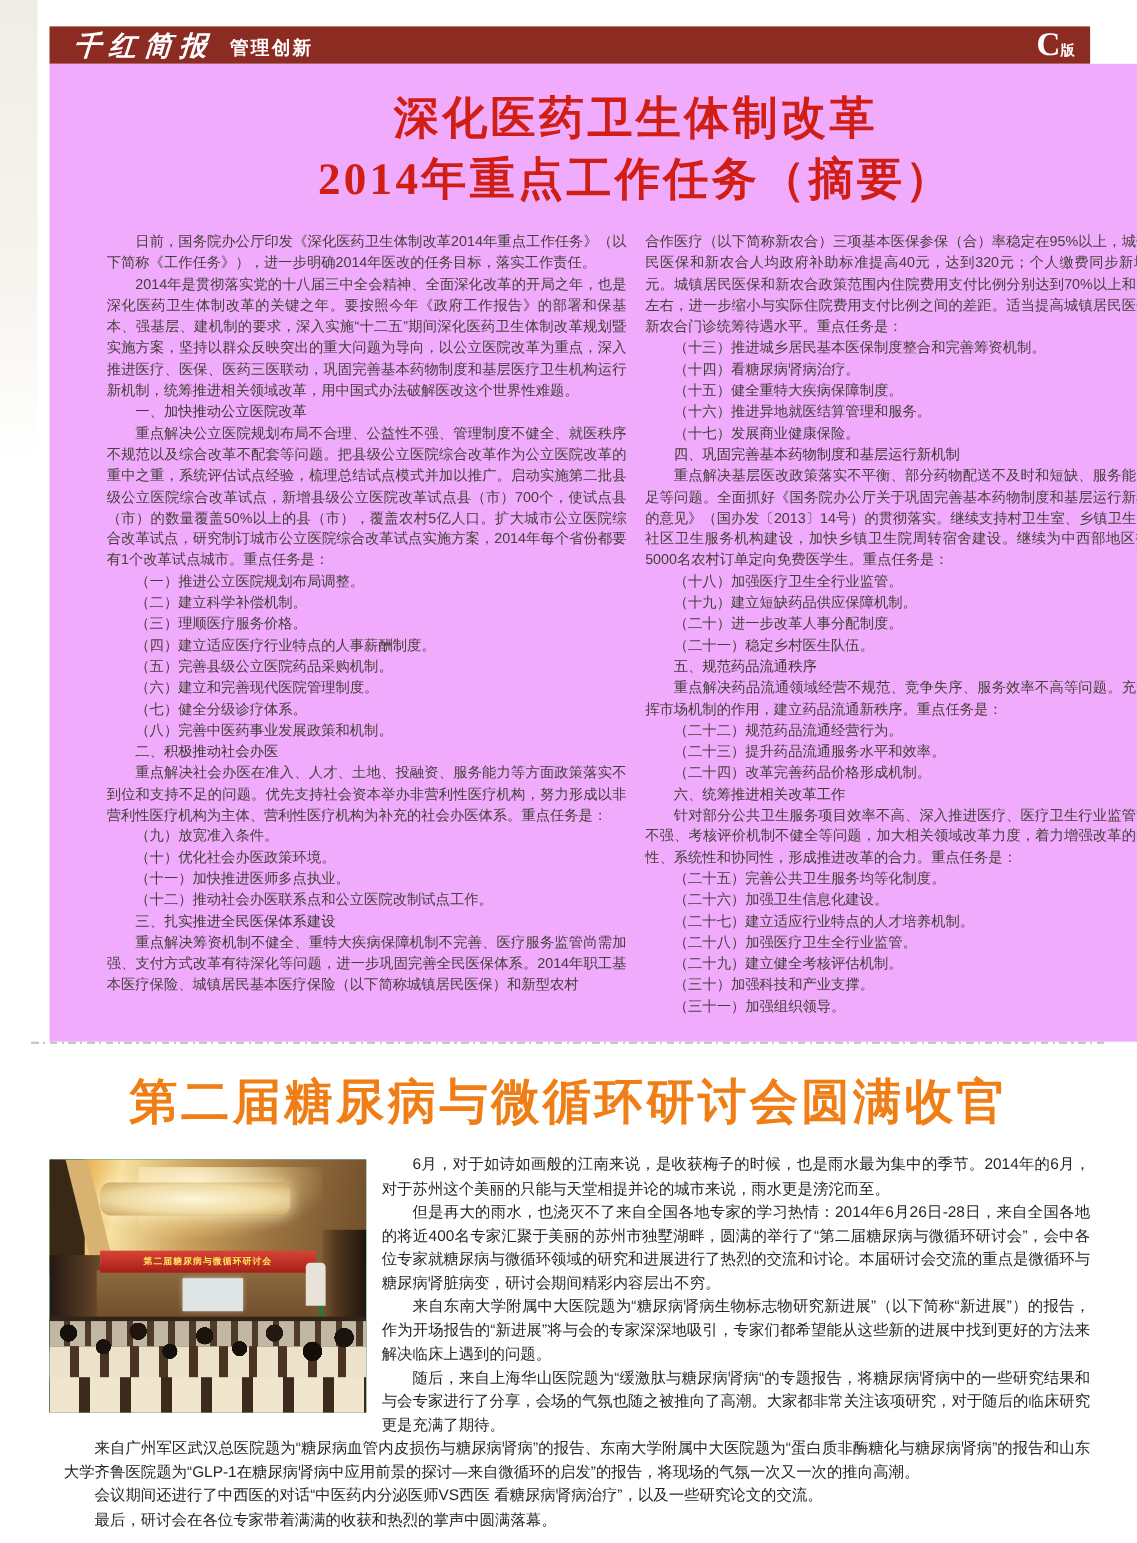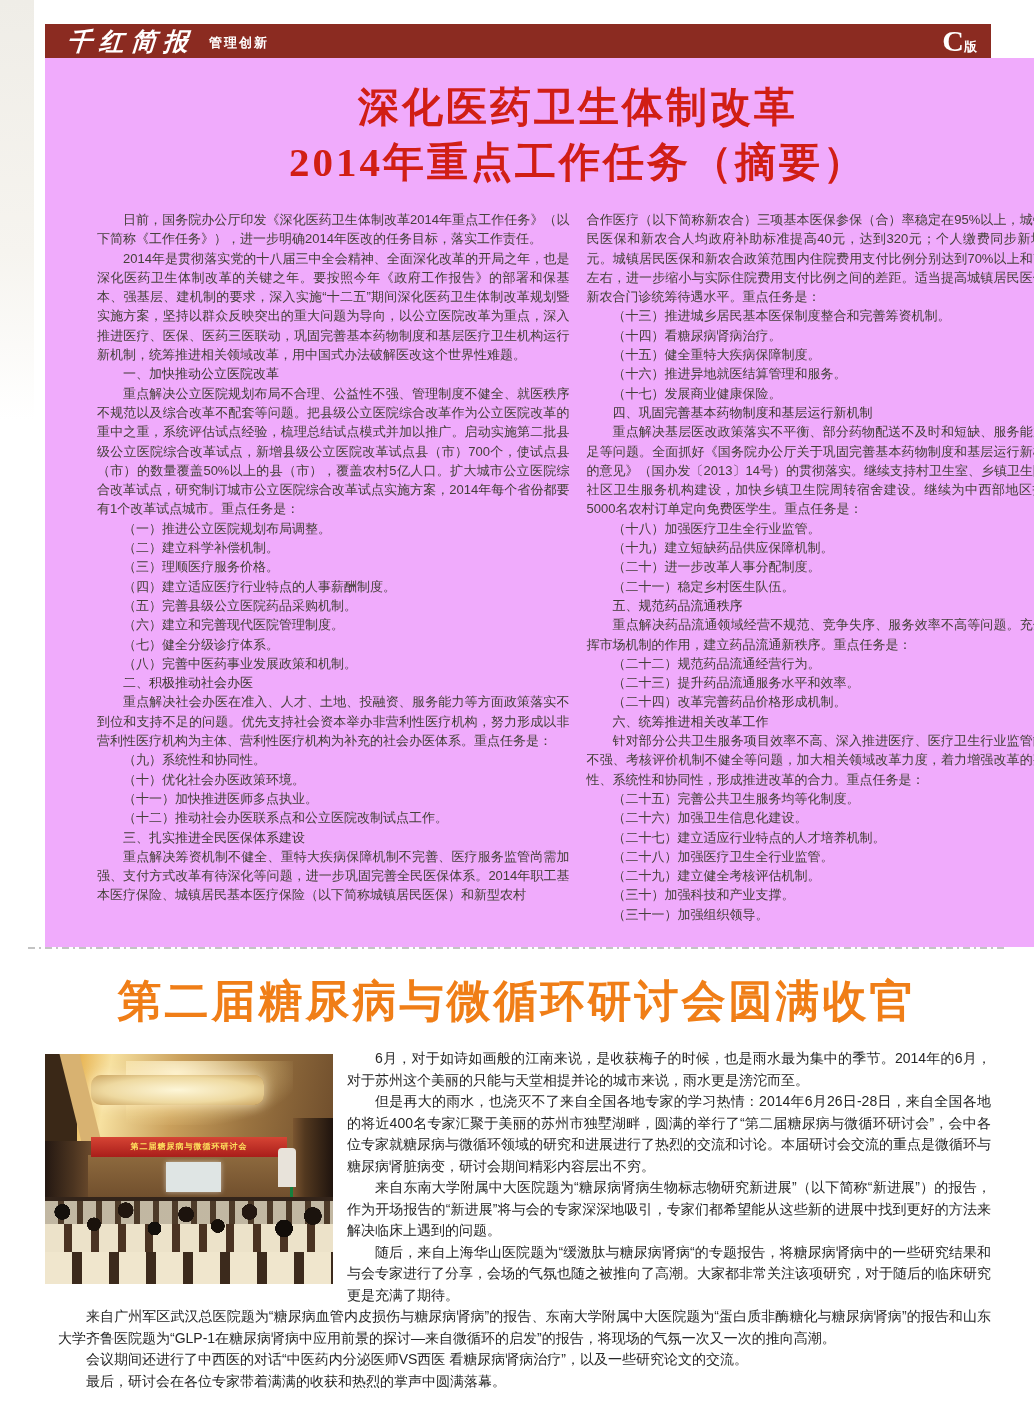--- a/index.html
+++ b/index.html
@@ -6,21 +6,21 @@
   .page{position:relative;width:1034px;height:1403px;background:#ffffff;margin:0 auto;
         font-family:"Liberation Sans","DejaVu Sans",sans-serif;overflow:hidden;}
   .scan-edge{position:absolute;left:0;top:0;width:34px;height:420px;
         background:linear-gradient(180deg,#efede7 0%,#f6f4ef 60%,#ffffff 100%);}
 
   
   .header-bar{position:absolute;left:45px;top:24px;width:946px;height:34px;
         background:#8b2b21;display:flex;align-items:center;color:#fff;}
   .brand{font-family:"Liberation Serif","DejaVu Serif",serif;font-style:italic;font-weight:bold;
         font-size:25px;letter-spacing:7px;padding-left:22px;transform:skewX(-4deg);}
-  .tagline{font-size:13px;font-weight:bold;margin-left:14px;letter-spacing:2px;padding-top:4px;}
+  .tagline{font-size:17px;font-weight:bold;margin-left:14px;letter-spacing:2px;padding-top:4px;}
   .edition{margin-left:auto;padding-right:14px;display:flex;align-items:baseline;}
   .edition-big{font-family:"Liberation Serif","DejaVu Serif",serif;font-size:30px;font-weight:bold;}
   .edition-small{font-size:13px;font-weight:bold;}
 
   
   .article1-panel{position:absolute;left:45px;top:58px;width:1010px;height:889px;
         background:#f0abfc;overflow:hidden;padding-left:28px;}
   .a1-title{margin:0;padding-top:22px;text-align:center;color:#d11e15;
         font-family:"Liberation Serif","DejaVu Serif",serif;font-weight:900;
         font-size:41px;line-height:55px;letter-spacing:3px;}
@@ -112,21 +112,21 @@
           <p class="blk item">（一）推进公立医院规划布局调整。</p>
           <p class="blk item">（二）建立科学补偿机制。</p>
           <p class="blk item">（三）理顺医疗服务价格。</p>
           <p class="blk item">（四）建立适应医疗行业特点的人事薪酬制度。</p>
           <p class="blk item">（五）完善县级公立医院药品采购机制。</p>
           <p class="blk item">（六）建立和完善现代医院管理制度。</p>
           <p class="blk item">（七）健全分级诊疗体系。</p>
           <p class="blk item">（八）完善中医药事业发展政策和机制。</p>
           <p class="blk heading">二、积极推动社会办医</p>
           <p class="blk para">重点解决社会办医在准入、人才、土地、投融资、服务能力等方面政策落实不到位和支持不足的问题。优先支持社会资本举办非营利性医疗机构，努力形成以非营利性医疗机构为主体、营利性医疗机构为补充的社会办医体系。重点任务是：</p>
-          <p class="blk item">（九）系统性和协同性。</p>
+          <p class="blk item">（九）放宽准入条件。</p>
           <p class="blk item">（十）优化社会办医政策环境。</p>
           <p class="blk item">（十一）加快推进医师多点执业。</p>
           <p class="blk item">（十二）推动社会办医联系点和公立医院改制试点工作。</p>
           <p class="blk heading">三、扎实推进全民医保体系建设</p>
           <p class="blk para">重点解决筹资机制不健全、重特大疾病保障机制不完善、医疗服务监管尚需加强、支付方式改革有待深化等问题，进一步巩固完善全民医保体系。2014年职工基本医疗保险、城镇居民基本医疗保险（以下简称城镇居民医保）和新型农村</p>
         </div>
       <div class="col">
           <p class="blk para-cont" style="text-indent: 0px;">合作医疗（以下简称新农合）三项基本医保参保（合）率稳定在95%以上，城镇居民医保和新农合人均政府补助标准提高40元，达到320元；个人缴费同步新增20元。城镇居民医保和新农合政策范围内住院费用支付比例分别达到70%以上和75%左右，进一步缩小与实际住院费用支付比例之间的差距。适当提高城镇居民医保和新农合门诊统筹待遇水平。重点任务是：</p>
           <p class="blk item">（十三）推进城乡居民基本医保制度整合和完善筹资机制。</p>
           <p class="blk item">（十四）看糖尿病肾病治疗。</p>

